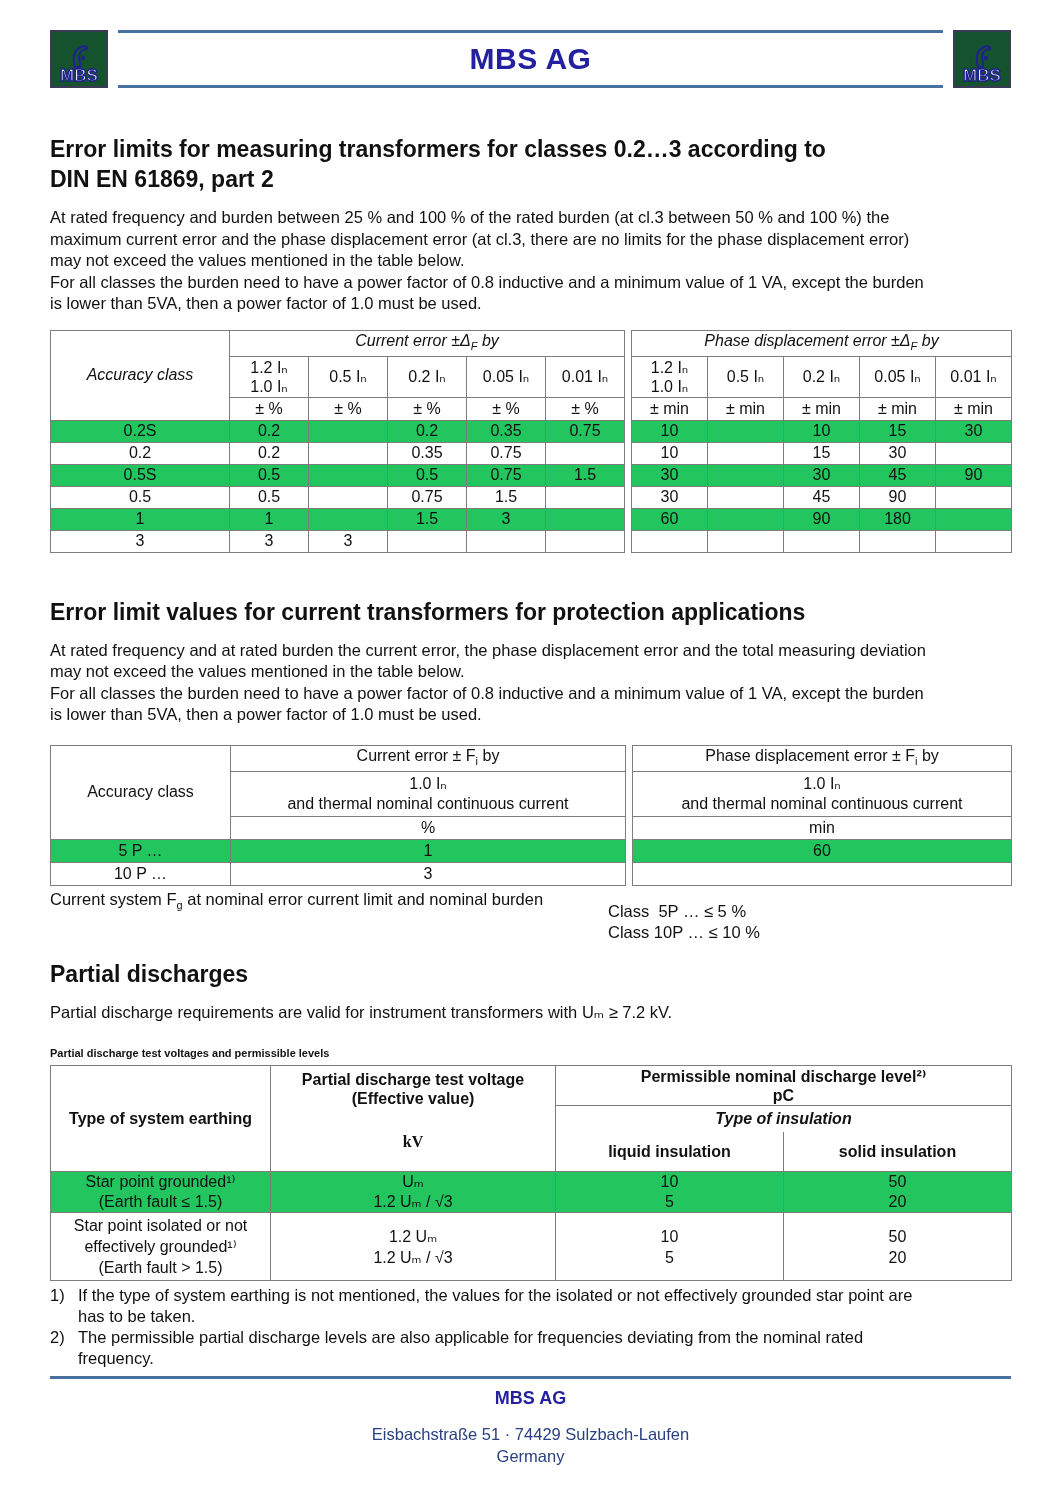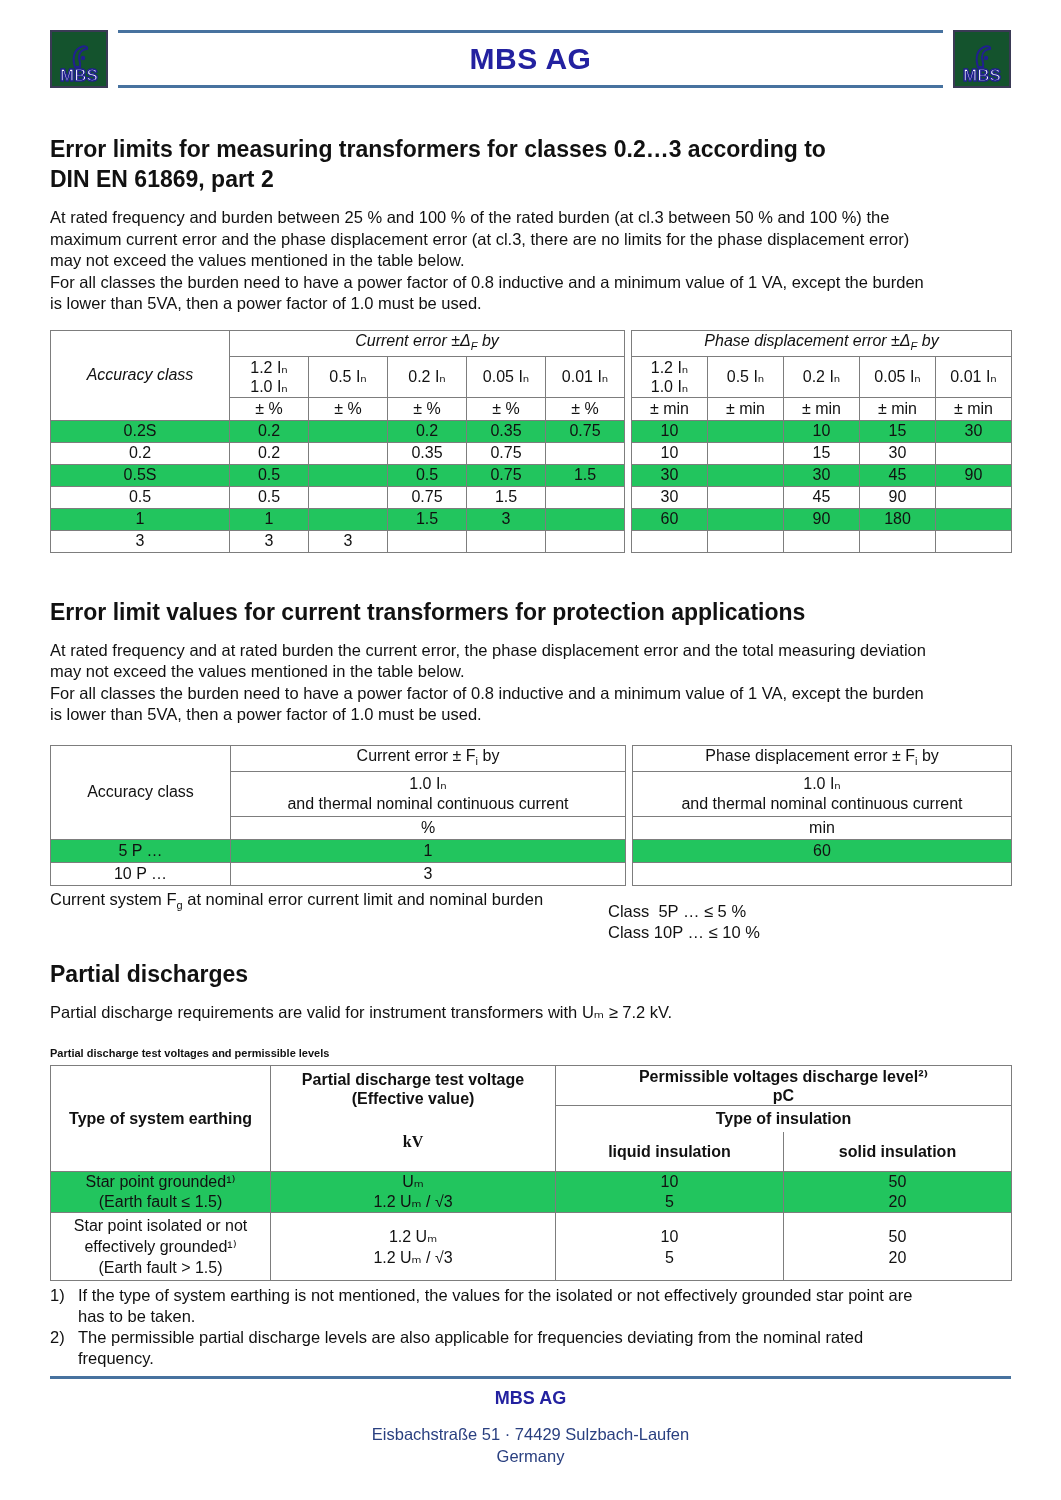--- a/index.html
+++ b/index.html
@@ -57,21 +57,21 @@
   .t2 .rh2 td { height: 45px; line-height: 20px; }
   .t2 .rh3 td { height: 23px; }
   .t2 .rd td  { height: 23px; }
 
   .t3 { width: 961px; margin-top: 6px; }
   .t3 .rh1 td { height: 40px; line-height: 19px; }
   .t3 .rh2 td { height: 26px; }
   .t3 .rh3 td { height: 40px; }
   .t3 .rd1 td { height: 38px; line-height: 20px; }
   .t3 .rd2 td { height: 68px; line-height: 21px; }
-  .t3 td.no-bot { border-bottom: none; }
+  .t3 td.no-bot { border-bottom: none; font-style: italic; }
   .t3 td.no-top { border-top: none; }
   .t3 .kv-cell { vertical-align: top; padding-top: 4px; }
   .t3 .kv-unit { margin-top: 24px; font-weight: bold; font-family: Liberation Serif, serif; }
   .t3 .head-b { font-weight: bold; }
 
   
   .fg-row { position: relative; margin-top: 3px; font-size: 16.5px; line-height: 21.5px; min-height: 44px; }
   .fg-class { position: absolute; left: 558px; top: 0; white-space: pre-line; margin-top: 12px; }
 
   
@@ -309,21 +309,21 @@
         <col style="width:228px">
     </colgroup>
     <tbody>
         <tr class="rh1">
       <td rowspan="3" class="head-b">Type of system earthing</td>
       <td rowspan="3" class="kv-cell">
         <div class="ml head-b">Partial discharge test voltage
 (Effective value)</div>
         <div class="kv-unit">kV</div>
       </td>
-      <td colspan="2" class="ml head-b">Permissible voltages discharge level²⁾
+      <td colspan="2" class="ml head-b">Permissible nominal discharge level²⁾
 pC</td>
     </tr>
     <tr class="rh2">
       <td colspan="2" class="head-b no-bot">Type of insulation</td>
     </tr>
     <tr class="rh3">
       <td class="head-b no-top">liquid insulation</td>
       <td class="head-b no-top">solid insulation</td>
     </tr>
     <tr class="rd1 shade">

